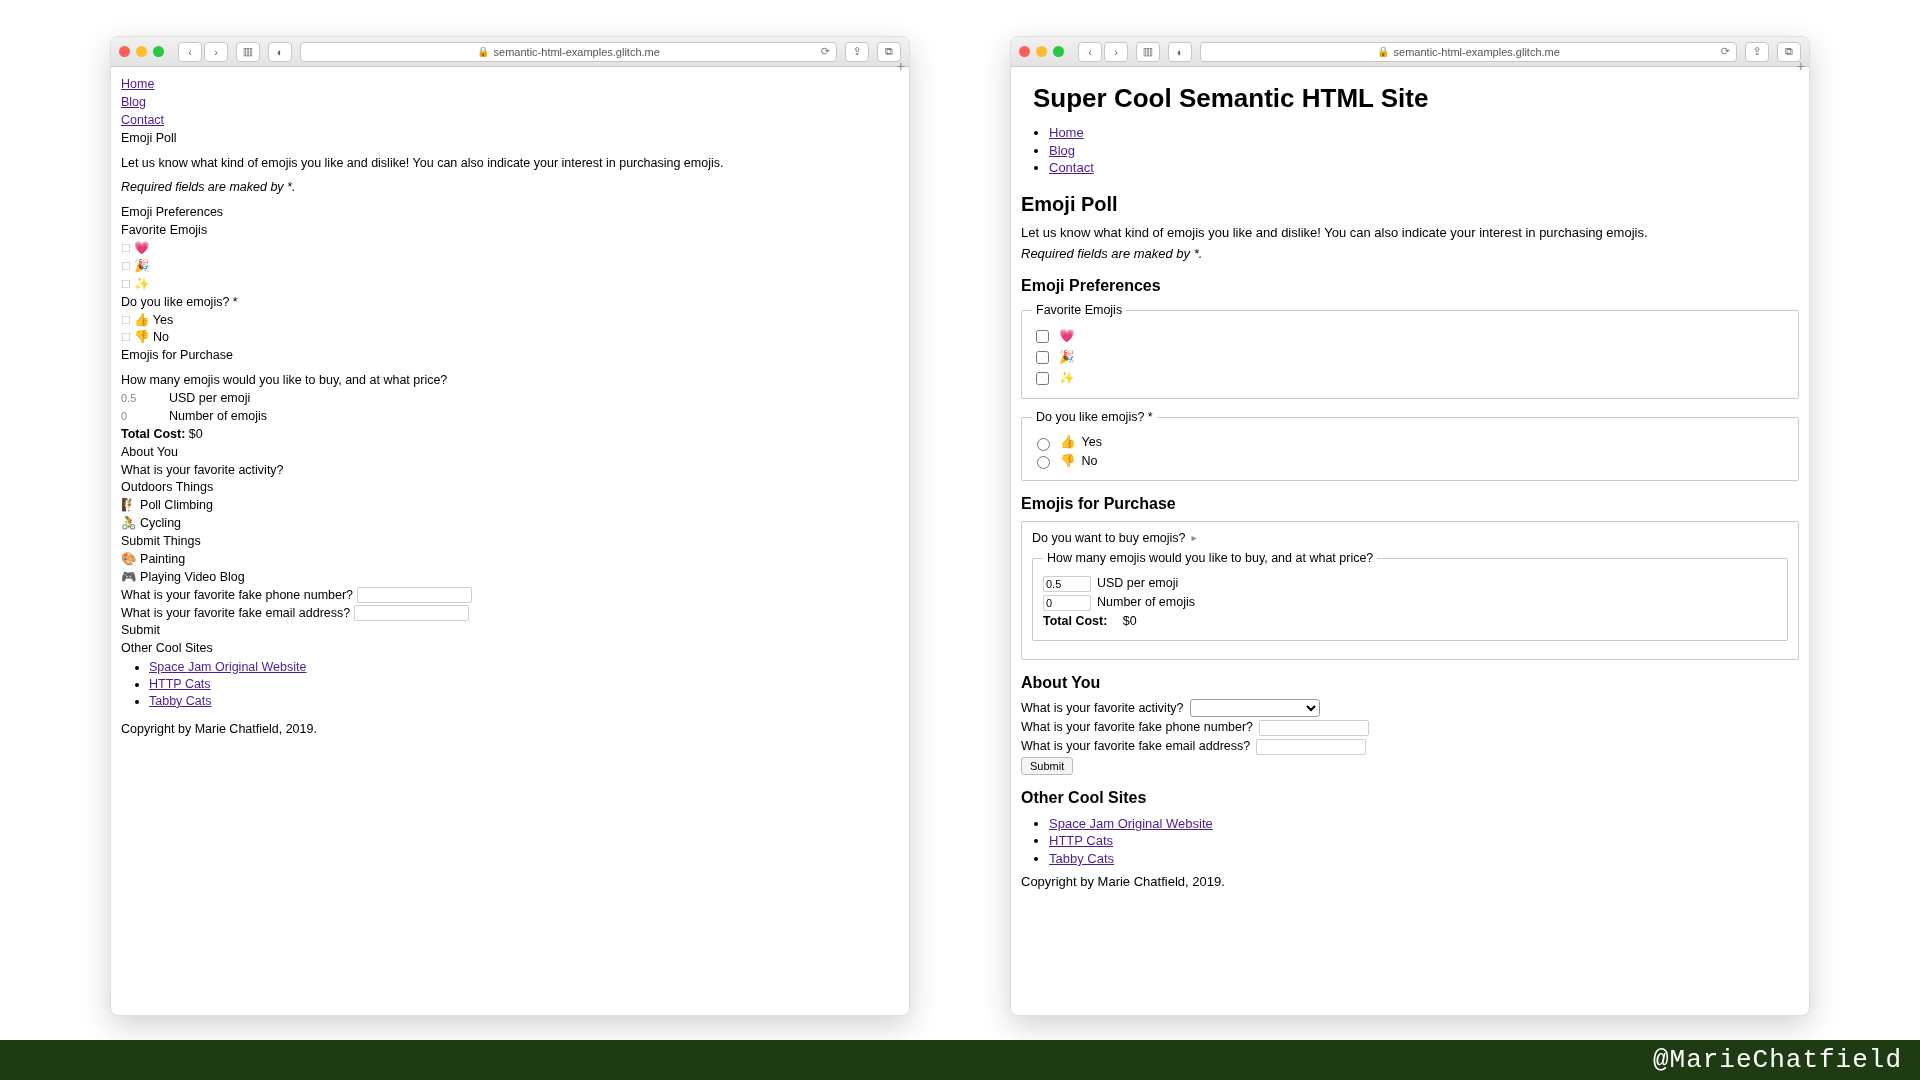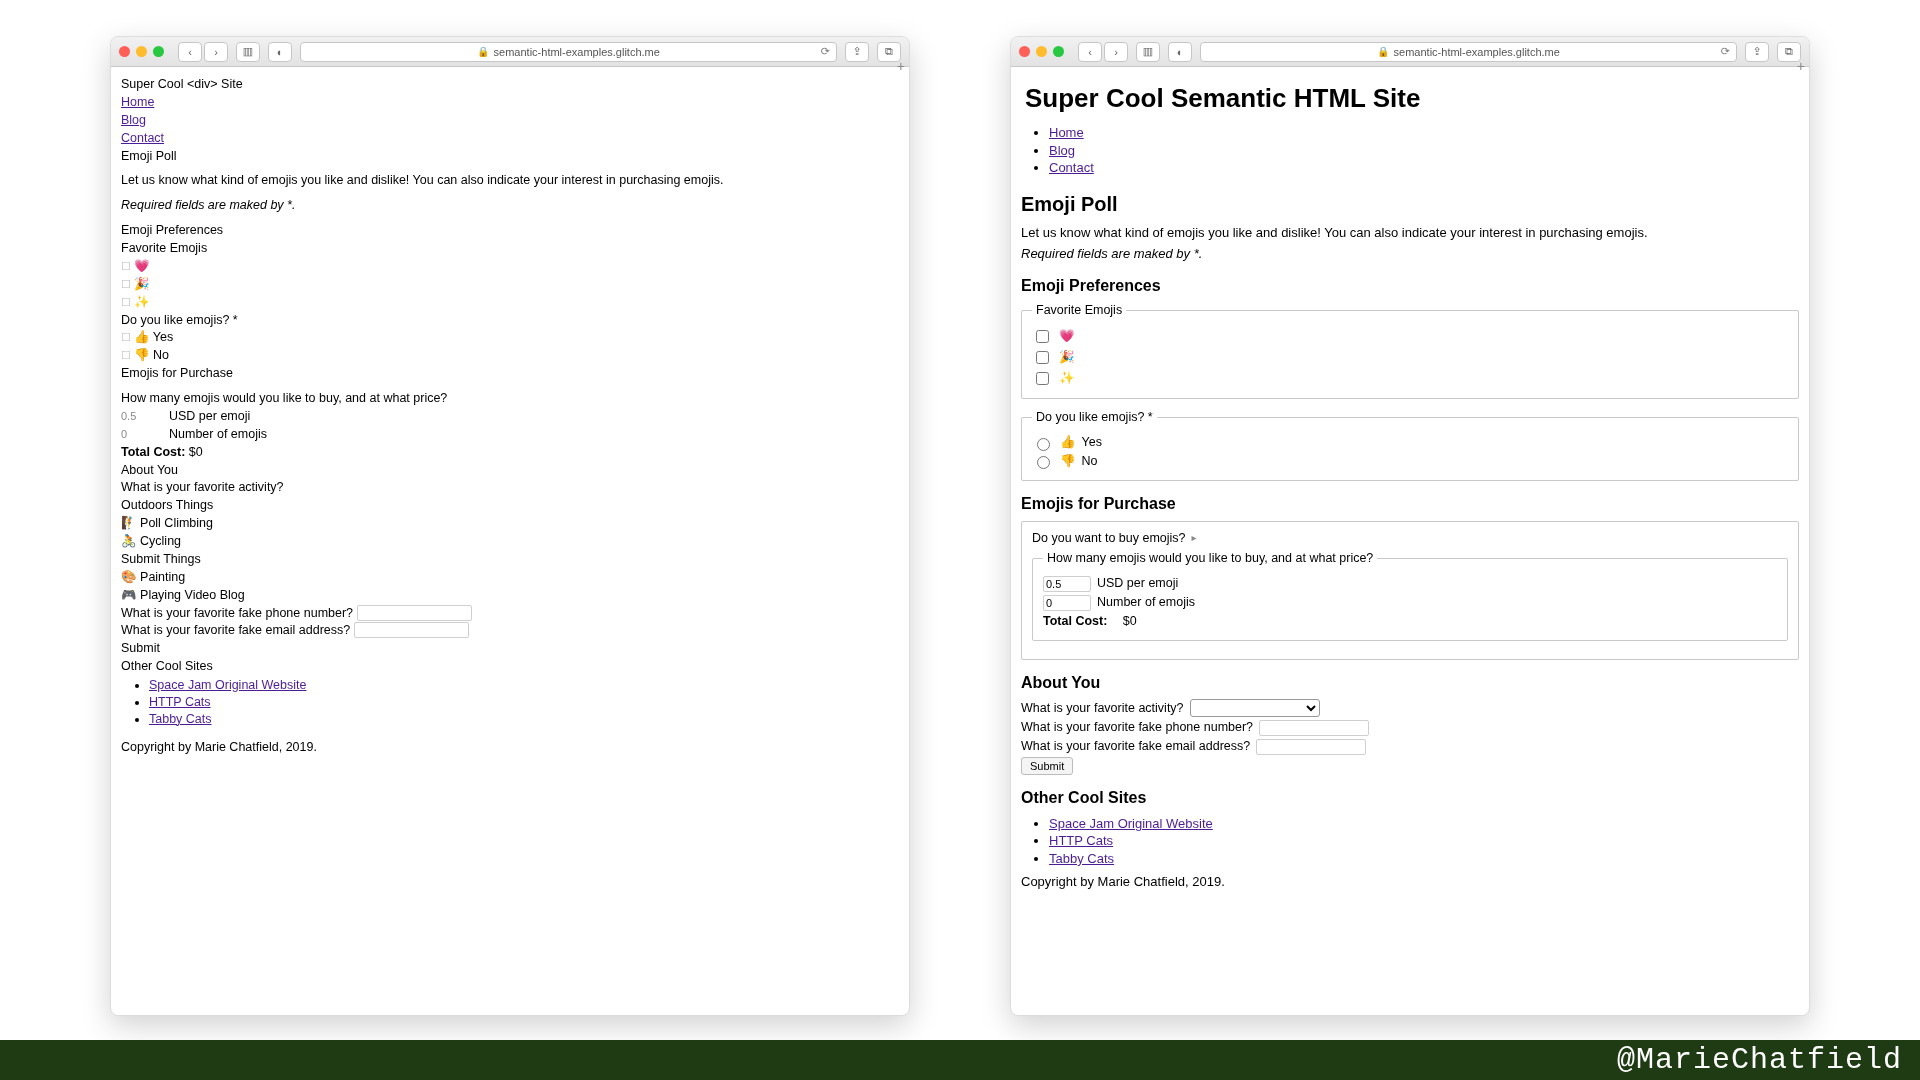--- a/index.html
+++ b/index.html
@@ -21,21 +21,21 @@
   }
   .footer-bar {
     position: absolute;
     left: 0;
     right: 0;
     bottom: 0;
     height: 40px;
     background: #1f3b13;
     color: #fff;
     font-family: "Courier New", Courier, monospace;
-    font-size: 30px;
+    font-size: 26px;
     display: flex;
     align-items: center;
     justify-content: flex-end;
     padding-right: 18px;
     letter-spacing: 1px;
   }
   .browser-window {
     position: absolute;
     background: #fff;
     border-radius: 8px;
@@ -112,21 +112,21 @@
   .divsite .fake-checkbox::before,
   .divsite .fake-radio::before { content:"☐ "; color:#bbb; font-size:11px; }
   .divsite .em { font-style: italic; }
   .divsite input[type=text]{
     height:16px; border:1px solid #cfcfcf; border-radius:2px; font-size:11px; width:115px;
   }
   .divsite .numrow { display:flex; align-items:center; gap:8px; }
   .divsite .numbox { width:40px; color:#888; font-size:11px; }
 
   
-  h1 { font-size: 26px; font-weight:700; margin: 6px 0 8px 4px; }
+  h1 { font-size: 26px; font-weight:700; margin: 6px 0 8px 12px; }
   h2 { font-size: 20px; font-weight:700; margin: 14px 0 6px 0; }
   h3 { font-size: 16px; font-weight:700; margin: 12px 0 6px 0; }
   fieldset {
     border:1px solid #c9c9c9;
     border-radius:2px;
     margin: 4px 0 10px 0;
     padding: 6px 10px 8px 10px;
   }
   legend { font-size: 12.5px; padding: 0 4px; }
   .sem input[type=checkbox], .sem input[type=radio]{ margin-right:4px; vertical-align:middle; }
@@ -161,21 +161,20 @@
         <span class="lock">🔒</span>
         <span>semantic-html-examples.glitch.me</span>
         <span class="reload">⟳</span>
       </div>
       <span class="icon-btn">⇪</span>
       <span class="icon-btn">⧉</span>
       <span class="tab-plus">+</span>
     </div>
 
     <div class="page small divsite">
-      <div>Super Cool &lt;div&gt; Site</div>
       <div><a class="link" href="#">Home</a></div>
       <div><a class="link" href="#">Blog</a></div>
       <div><a class="link" href="#">Contact</a></div>
       <div>Emoji Poll</div>
       <div style="height:6px;"></div>
       <div>Let us know what kind of emojis you like and dislike! You can also indicate your interest in purchasing emojis.</div>
       <div style="height:6px;"></div>
       <div class="em"><span>Required fields are maked by *.</span></div>
       <div style="height:6px;"></div>
       <div>Emoji Preferences</div>

